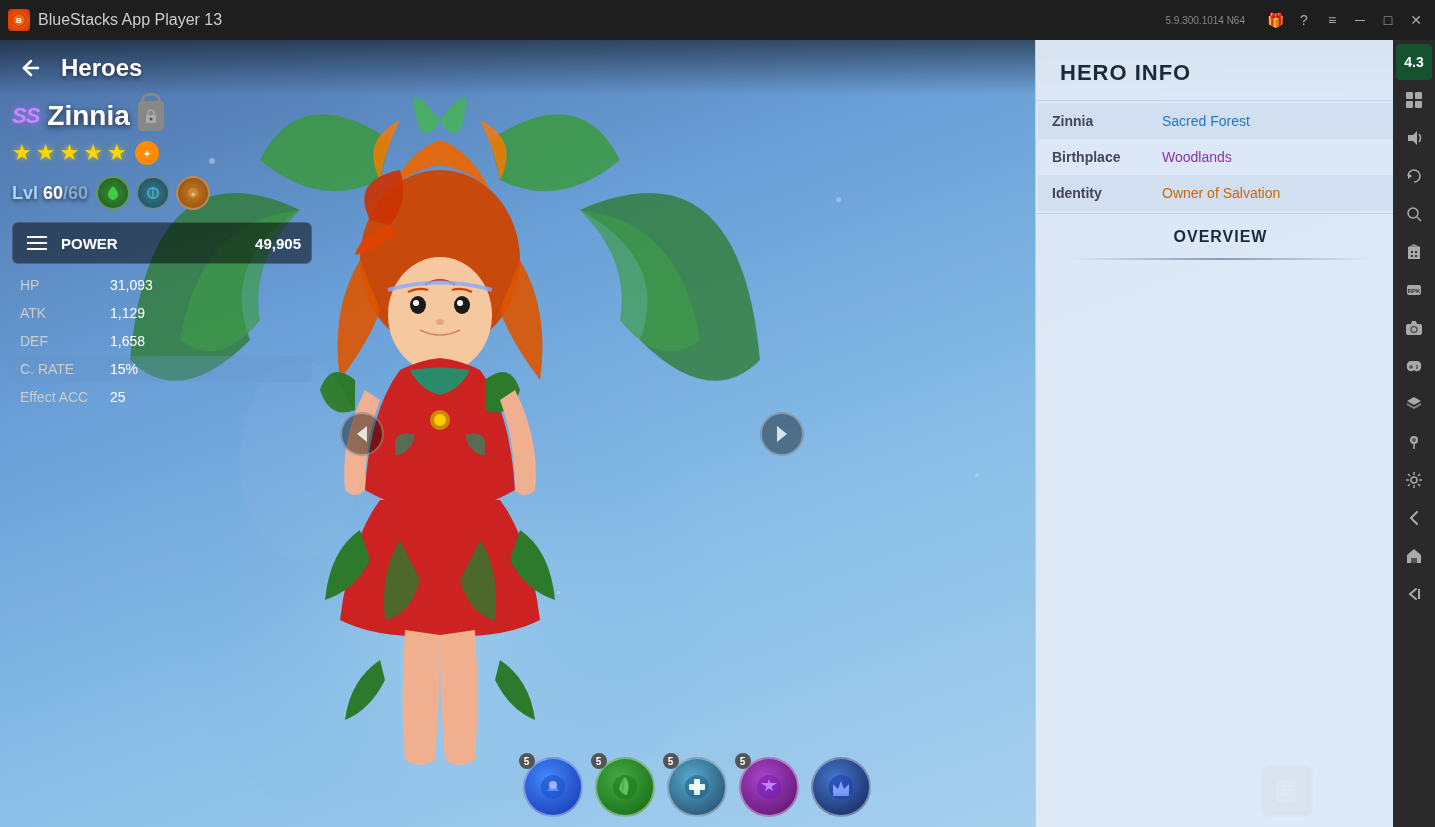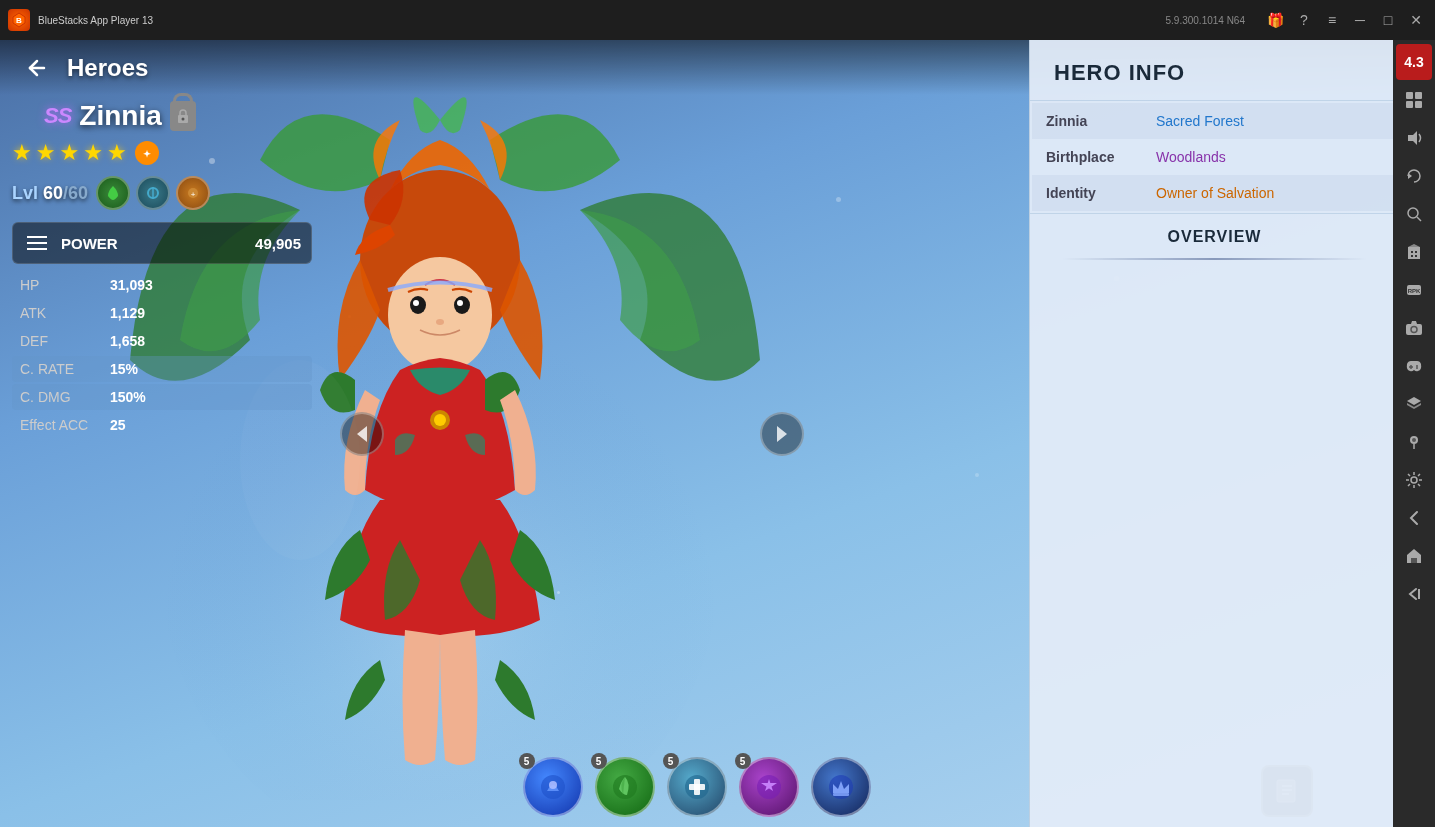--- a/index.html
+++ b/index.html
@@ -30,21 +30,21 @@
       margin-right: 8px;
       display: flex;
       align-items: center;
       justify-content: center;
       color: white;
       font-size: 10px;
       font-weight: bold;
     }
     #titlebar .app-title {
       color: #ccc;
-      font-size: 10px;
+      font-size: 16px;
       flex: 1;
     }
     #titlebar .app-subtitle {
       color: #888;
       font-size: 10px;
       margin-right: 20px;
     }
     #titlebar .title-controls {
       display: flex;
       gap: 6px;
@@ -91,21 +91,21 @@
       height: 36px;
       display: flex;
       align-items: center;
       justify-content: center;
       cursor: pointer;
       border-radius: 4px;
       color: #aaa;
       font-size: 16px;
     }
     .sidebar-icon.rating-badge {
-      background: #b91c1c;
+      background: #14532d;
       color: #fff;
       font-size: 14px;
       font-weight: bold;
       width: 36px;
       height: 36px;
       border-radius: 4px;
     }
 
     
     #game-area {
@@ -127,21 +127,21 @@
 
     
     #game-topbar {
       position: absolute;
       top: 0;
       left: 0;
       right: 0;
       height: 55px;
       display: flex;
       align-items: center;
-      padding: 0 15px;
+      padding: 0 9px;
       background: linear-gradient(to bottom, rgba(0,0,0,0.5) 0%, rgba(0,0,0,0) 100%);
       z-index: 10;
     }
     .back-arrow-btn {
       width: 44px;
       height: 44px;
       display: flex;
       align-items: center;
       justify-content: center;
       cursor: pointer;
@@ -163,21 +163,20 @@
       top: 60px;
       width: 300px;
       z-index: 10;
     }
 
     .hero-name-row {
       display: flex;
       align-items: center;
       gap: 8px;
       margin-bottom: 8px;
-      margin-left: 32px;
     }
     .hero-rank-badge {
       background: transparent;
       color: #cc88ff;
       font-size: 22px;
       font-weight: 900;
       font-style: italic;
       text-shadow: 0 0 8px rgba(200,100,255,0.8);
       letter-spacing: -1px;
     }
@@ -313,21 +312,21 @@
     }
     .stat-label {
       color: #ccc;
       font-size: 14px;
       width: 90px;
       font-weight: 500;
     }
     .stat-value {
       color: white;
       font-size: 14px;
-      font-weight: bold;
+      font-weight: normal;
     }
 
     
     .nav-arrow {
       position: absolute;
       top: 50%;
       transform: translateY(-50%);
       width: 44px;
       height: 44px;
       background: rgba(0,0,0,0.4);
@@ -407,21 +406,21 @@
       justify-content: center;
       cursor: pointer;
       color: #ddd;
       font-size: 24px;
       z-index: 10;
     }
 
     
     #hero-info-panel {
       position: absolute;
-      right: 36px;
+      right: 30px;
       top: 0;
       width: 370px;
       height: 100%;
       background: rgba(225, 235, 248, 0.95);
       z-index: 20;
       display: flex;
       flex-direction: column;
       border-left: 1px solid rgba(180,200,220,0.8);
     }
     .hero-info-header {
@@ -798,24 +797,20 @@
           <span class="stat-value">1,129</span>
         </div>
         <div class="stat-row">
           <span class="stat-label">DEF</span>
           <span class="stat-value">1,658</span>
         </div>
         <div class="stat-row highlighted">
           <span class="stat-label">C. RATE</span>
           <span class="stat-value">15%</span>
         </div>
-        <div class="stat-row highlighted">
-          <span class="stat-label">C. DMG</span>
-          <span class="stat-value">150%</span>
-        </div>
         <div class="stat-row">
           <span class="stat-label">Effect ACC</span>
           <span class="stat-value">25</span>
         </div>
       </div>
     </div>
 
     <div class="nav-arrow left">
       <svg width="20" height="20" viewBox="0 0 20 20" fill="none">
         <polygon points="15,2 5,10 15,18" fill="white" opacity="0.8"></polygon>

